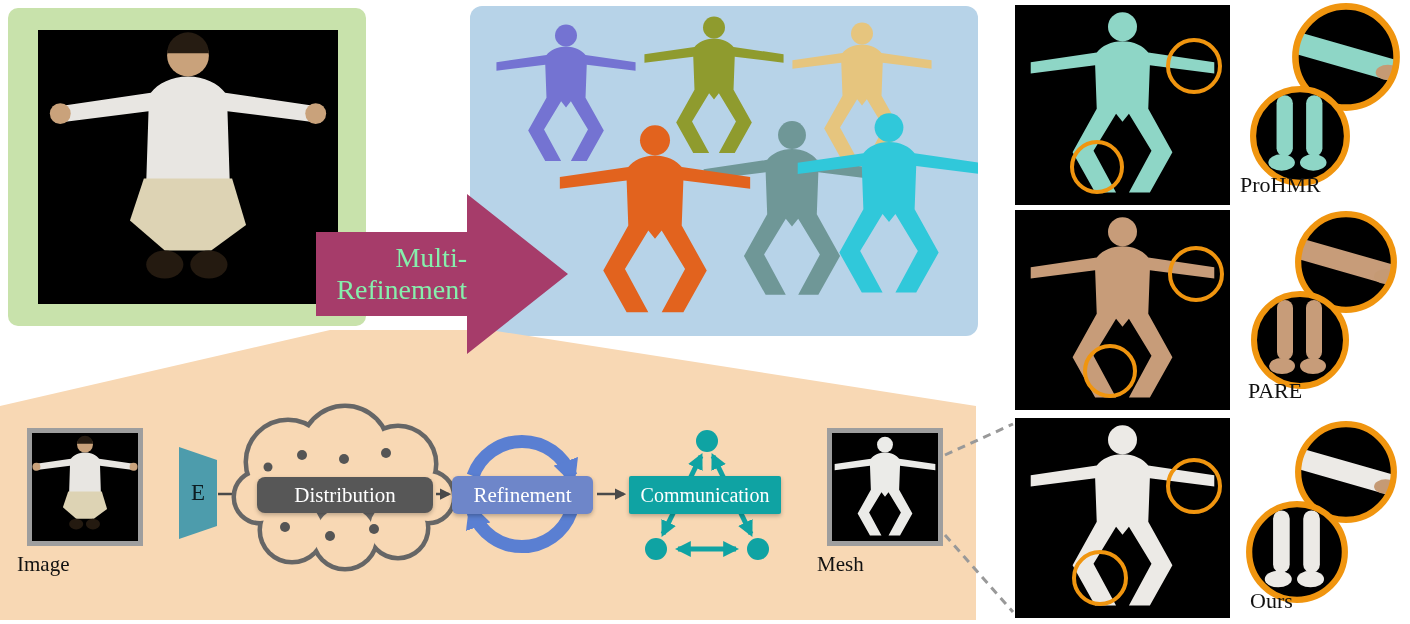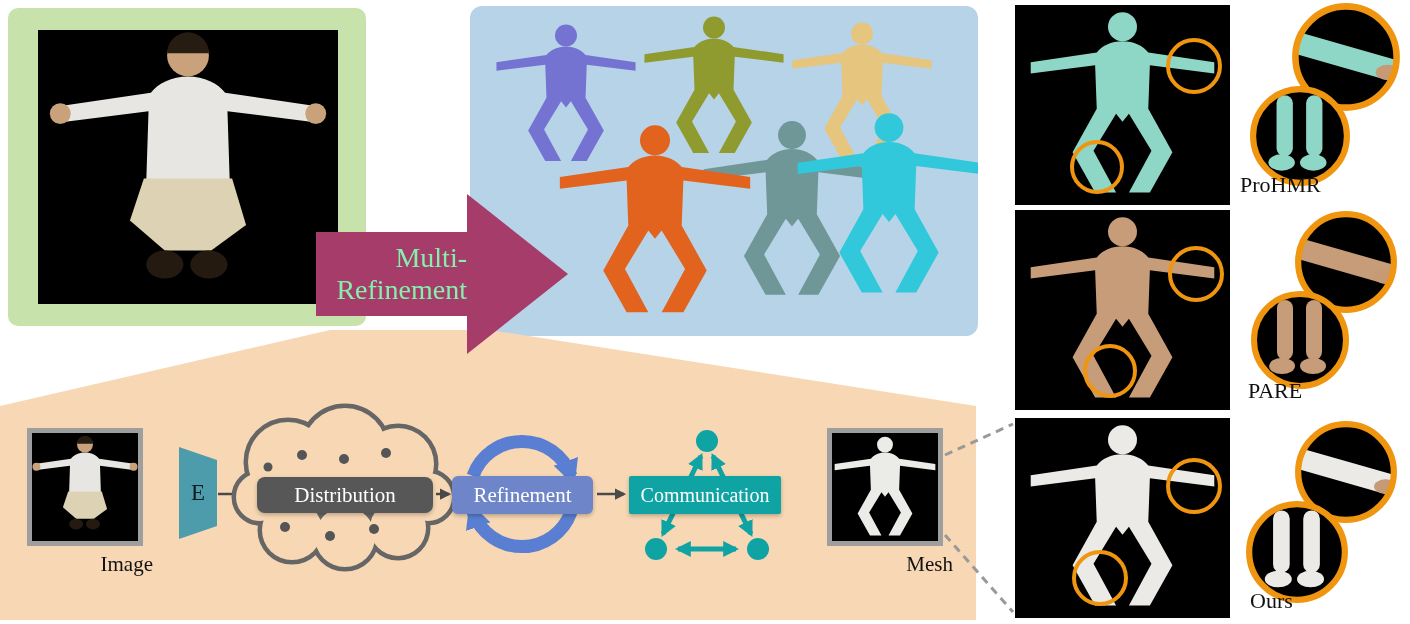--- a/index.html
+++ b/index.html
@@ -12,21 +12,21 @@
   .panel-hypo{left:470px;top:6px;width:508px;height:330px;background:var(--hypo-bg,#b7d3e8);border-radius:12px;overflow:hidden}
   .pipeline-bg{left:0;top:330px;width:976px;height:290px;background:var(--pipeline-bg,#f8d8b4);
     clip-path:polygon(0 76px,330px 0,490px 0,976px 76px,976px 290px,0 290px)}
   .overlay{left:0;top:0;pointer-events:none}
   .big-arrow{left:316px;top:194px;width:252px;height:160px;background:var(--arrow-fill,#a63c6a);
     clip-path:polygon(0 38px,151px 38px,151px 0,252px 80px,151px 160px,151px 122px,0 122px)}
   .big-arrow .txt{position:absolute;left:0;top:38px;width:151px;height:84px;display:flex;flex-direction:column;
     align-items:flex-end;justify-content:center;color:#86efac;font-size:28px;line-height:1.15}
   .thumb{width:116px;height:118px;border:5px solid #9e9e9e;background:#000}
   .thumb svg{width:100%;height:100%}
-  .cap{width:136px;text-align:right;font-size:21px;color:#111}
+  .cap{width:136px;text-align:left;font-size:21px;color:#111}
   .enc{left:179px;top:447px;width:38px;height:92px;background:var(--encoder,#4d9cac);
     clip-path:polygon(0 0,100% 14%,100% 86%,0 100%);display:flex;align-items:center;justify-content:center;
     font-size:23px;color:#0d1d22}
   .pbox{display:flex;align-items:center;justify-content:center;color:#fff;box-shadow:0 2px 4px rgba(0,0,0,.25)}
   .box-dist{left:257px;top:477px;width:176px;height:36px;background:var(--distribution,#575757);border-radius:8px;font-size:21px}
   .box-ref{left:452px;top:476px;width:141px;height:38px;background:var(--refinement,#6e86c9);border-radius:6px;font-size:21px}
   .box-comm{left:629px;top:476px;width:152px;height:38px;background:var(--communication,#0fa3a3);border-radius:2px;font-size:20px}
   .cmp-img{left:1015px;width:215px;height:200px;background:#000;overflow:hidden}
   .cmp-img svg{position:absolute;left:6px;top:4px;width:203px;height:190px}
   .hl{position:absolute;border:4px solid var(--highlight,#f0950f);border-radius:50%}

